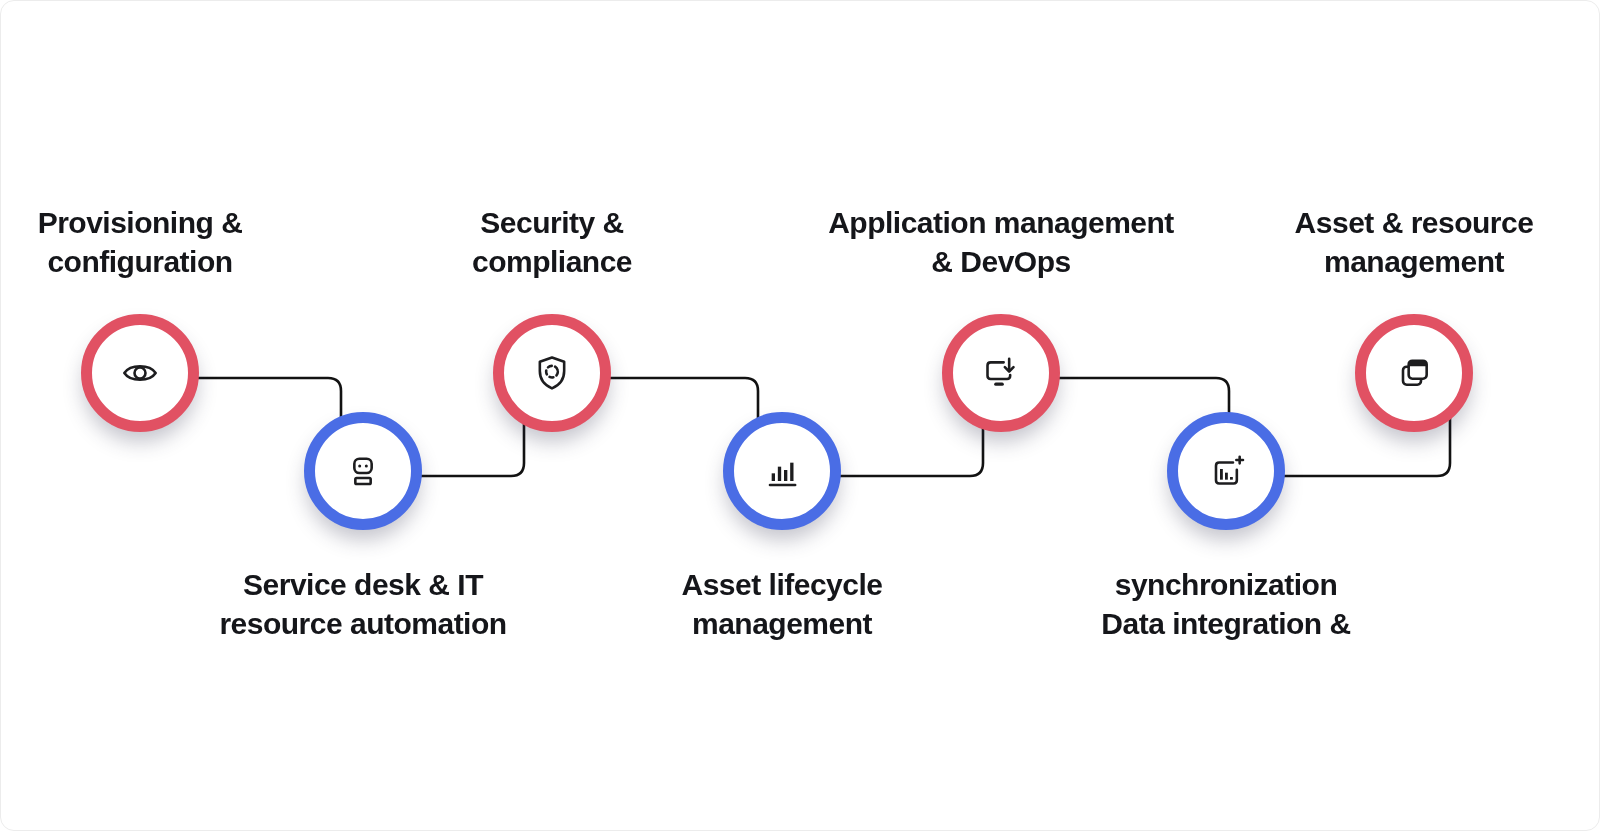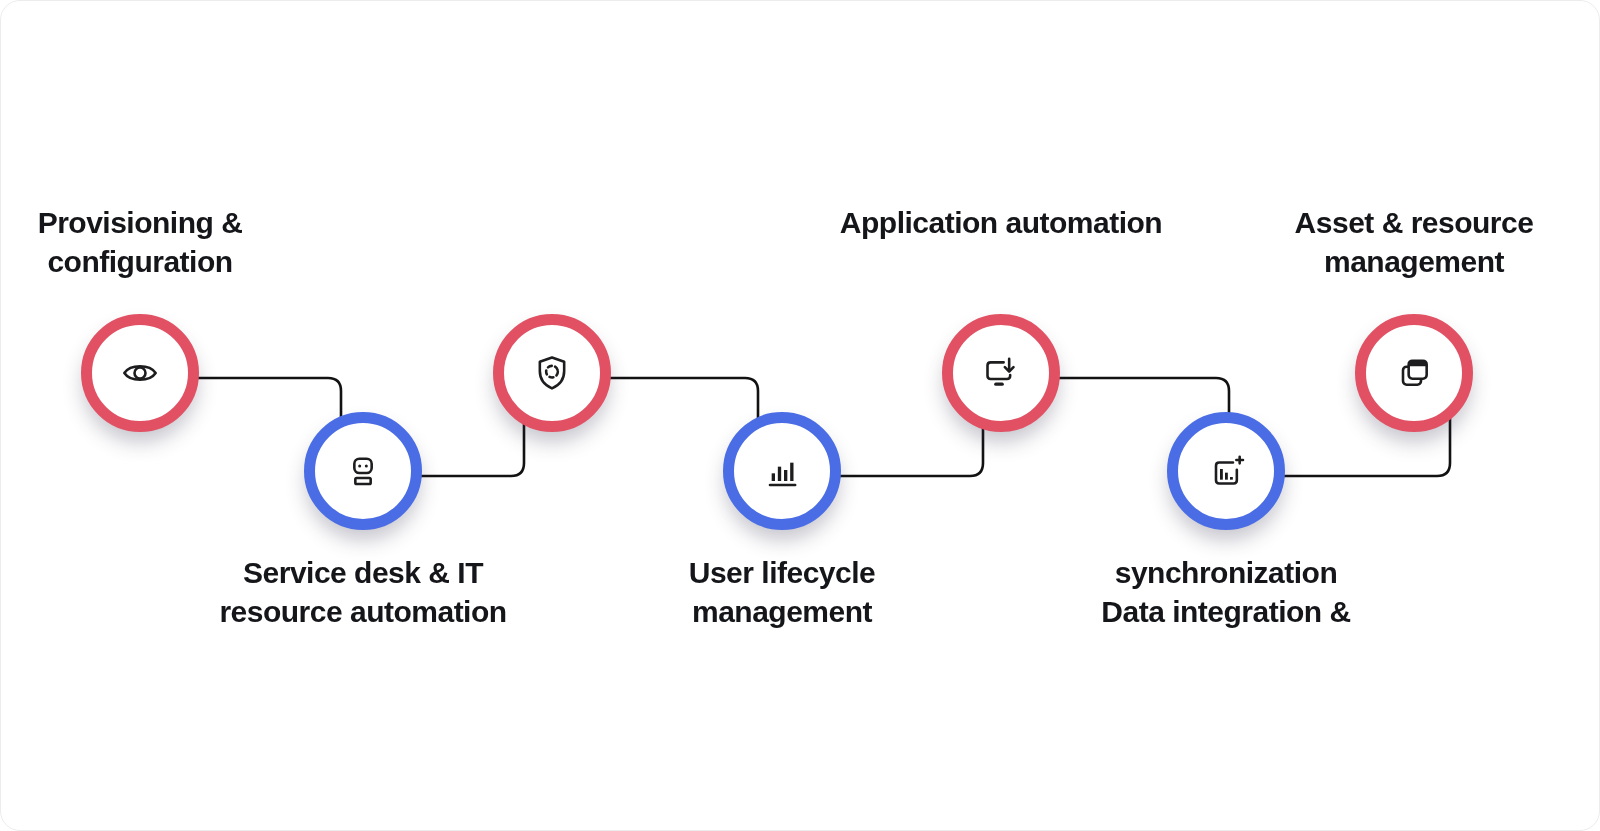--- a/index.html
+++ b/index.html
@@ -1,21 +1,21 @@
 <!DOCTYPE html>
 <html><head>
 <meta charset="utf-8">
 <style>
   html,body{margin:0;padding:0;background:#ffffff;}
   .canvas{
     position:relative;
     width:1598px;height:829px;
     background:#ffffff;
     border:1px solid #ececec;
-    border-radius:20px;
+    border-radius:14px;
     overflow:hidden;
     font-family:"Liberation Sans", sans-serif;
   }
   .connectors{position:absolute;left:0;top:0;width:100%;height:100%;}
   .connectors path{fill:none;stroke:#121212;stroke-width:2.6;}
   .node-circle{
     position:absolute;
     width:96px;height:96px;
     background:#ffffff;
     border-radius:50%;
@@ -34,21 +34,21 @@
     margin-left:-220px;
     text-align:center;
     font-size:30px;
     line-height:39px;
     font-weight:700;
     letter-spacing:-0.5px;
     color:#15161a;
   }
   .node-label span{display:block;white-space:nowrap;}
   .label-top{top:202px;}
-  .label-bottom{top:552px;}
+  .label-bottom{top:564px;}
 </style>
 </head>
 <body>
 
 <div class="canvas">
 
   <svg class="connectors" viewBox="0 0 1598 829">
     <path d="M139 377 H327 Q340 377 340 390 V470"></path>
     <path d="M362 475 H510 Q523 475 523 462 V372"></path>
     <path d="M551 377 H744 Q757 377 757 390 V470"></path>
@@ -78,47 +78,52 @@
     <span class="icon">
       <svg viewBox="0 0 24 24">
         <rect x="6.8" y="4.6" width="10.4" height="8.6" rx="3"></rect>
         <circle cx="10" cy="9" r="0.9" fill="#1d1d1f" stroke="none"></circle>
         <circle cx="14" cy="9" r="0.9" fill="#1d1d1f" stroke="none"></circle>
         <rect x="7.4" y="16.2" width="9.2" height="3.6" rx="0.8"></rect>
       </svg>
     </span>
   </div>
 
+  <div class="node-label label-top" style="left:551px">
+    <span>Security &amp;</span>
+    <span>compliance</span>
+  </div>
   <div class="node-circle ring-red" style="left:492px;top:313px">
     <span class="icon">
       <svg viewBox="0 0 24 24">
         <path d="M12 2.7 L19.3 5.3 V10.8 C19.3 15.7 16.3 19.4 12 21.2 C7.7 19.4 4.7 15.7 4.7 10.8 V5.3 Z"></path>
         <circle cx="12" cy="11.2" r="3.5" stroke-dasharray="2.4 2.1"></circle>
       </svg>
     </span>
   </div>
 
   <div class="node-label label-bottom" style="left:781px">
-    <span>User lifecycle</span>
+    <span>Asset lifecycle</span>
     <span>management</span>
   </div>
   <div class="node-circle ring-blue" style="left:722px;top:411px">
     <span class="icon">
       <svg viewBox="0 0 24 24">
         <rect x="5.8" y="13.4" width="2" height="4.6" fill="#1d1d1f" stroke="none"></rect>
         <rect x="9.5" y="9.4" width="2" height="8.6" fill="#1d1d1f" stroke="none"></rect>
         <rect x="13.2" y="11.4" width="2" height="6.6" fill="#1d1d1f" stroke="none"></rect>
         <rect x="16.9" y="7" width="2" height="11" fill="#1d1d1f" stroke="none"></rect>
         <line x1="4.8" y1="20.4" x2="19.9" y2="20.4"></line>
       </svg>
     </span>
   </div>
 
   <div class="node-label label-top" style="left:1000px">
-    <span>Application automation</span>
+    <span>Application management</span>
+    <span>&amp; DevOps</span>
   </div>
   <div class="node-circle ring-red" style="left:941px;top:313px">
     <span class="icon">
       <svg viewBox="0 0 24 24">
         <path d="M13.6 5.6 H5.8 C4.6 5.6 3.9 6.3 3.9 7.5 V13.7 C3.9 14.9 4.6 15.6 5.8 15.6 H15.6 C16.8 15.6 17.5 14.9 17.5 13.7 V13.2"></path>
         <path d="M16.9 3.4 V10.8"></path>
         <path d="M14.3 8.5 L16.9 11.1 L19.5 8.5"></path>
         <path d="M8.9 18.7 H12.7" stroke-width="2"></path>
       </svg>
     </span>

